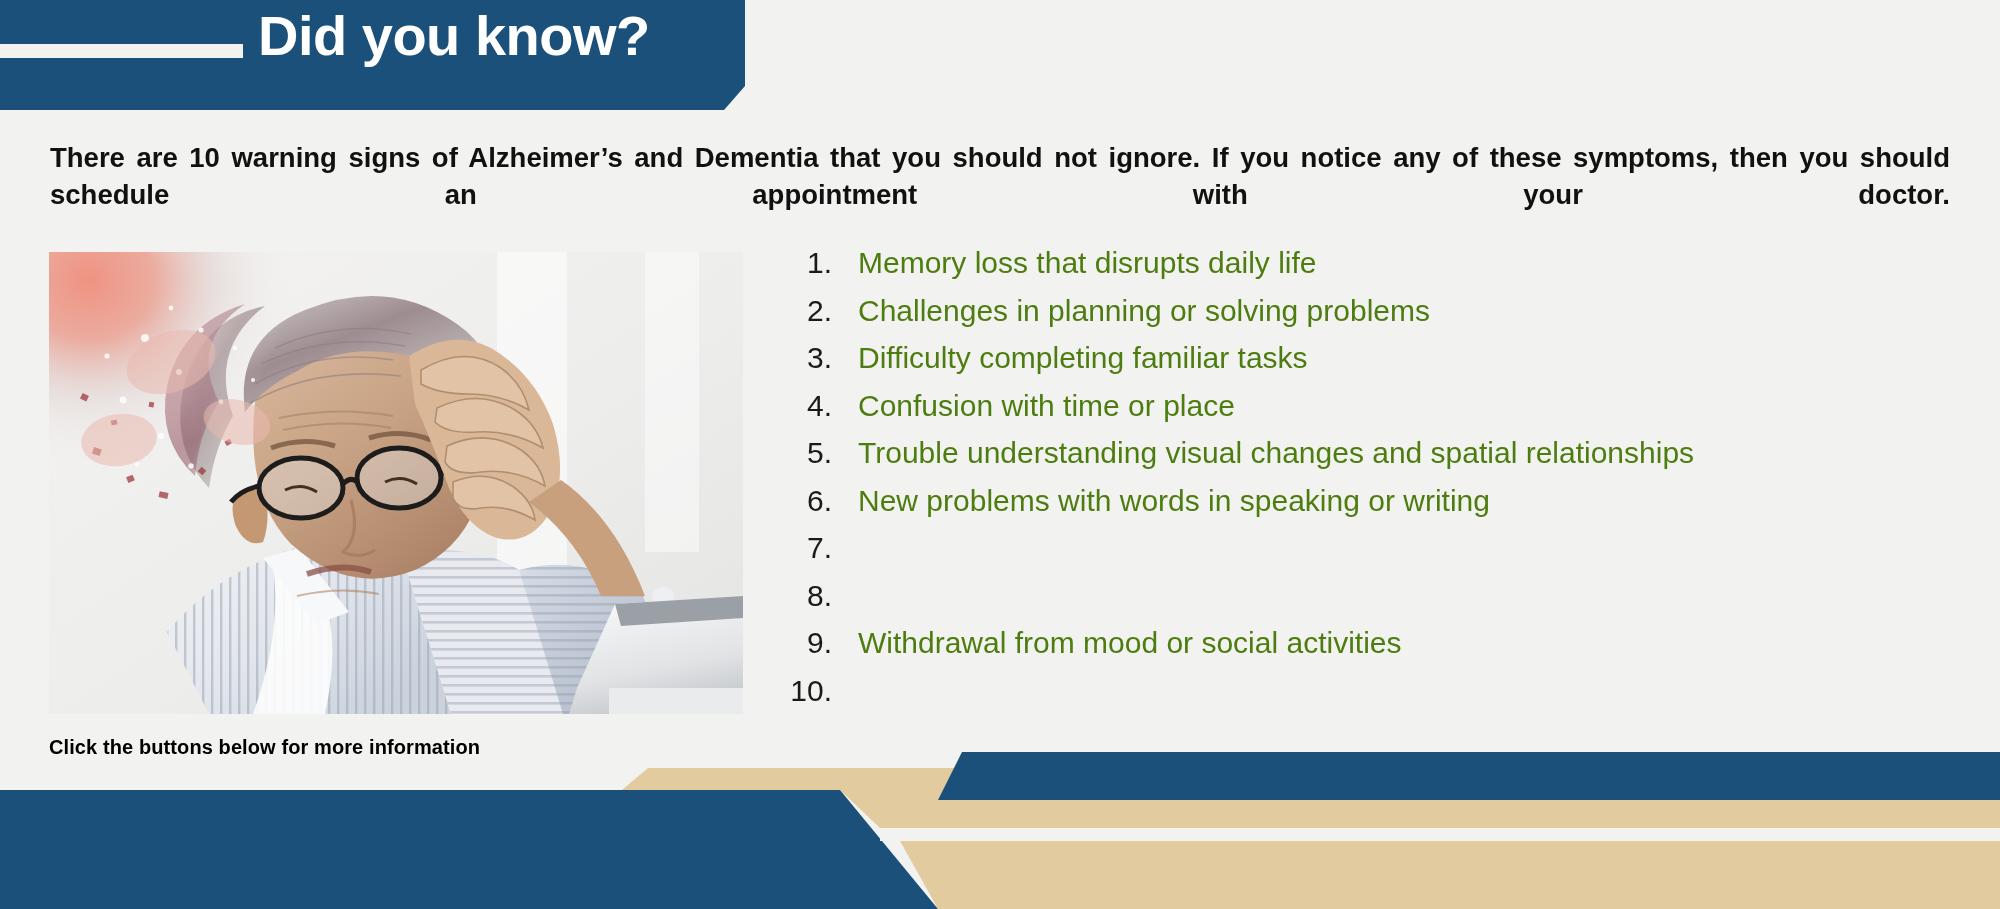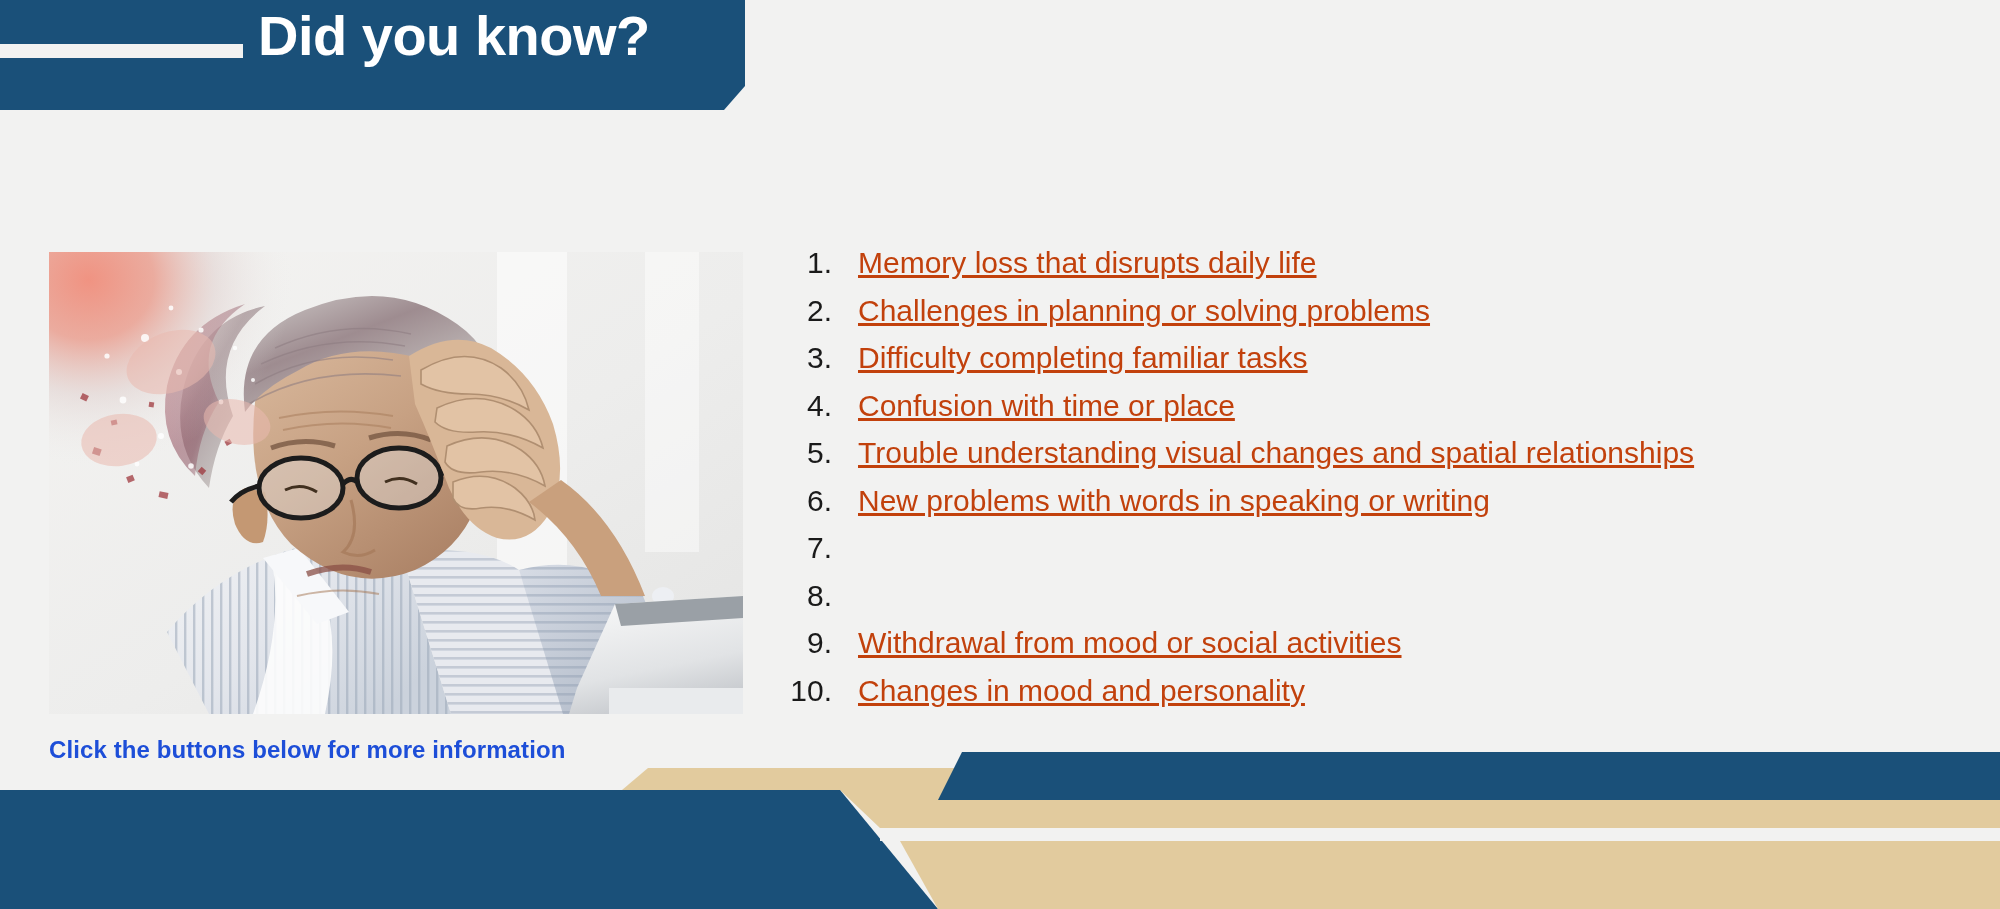--- a/index.html
+++ b/index.html
@@ -38,49 +38,50 @@
   
   .photo-frame{
     position:absolute; left:49px; top:252px; width:694px; height:462px;
     overflow:hidden; background:#EDEDEB;
   }
   .photo-svg{ display:block; width:694px; height:462px; }
 
   
   .red-caption{
     position:absolute; left:49px; top:736px;
-    font-size:24px; font-weight:bold; color:#1d4ed8;
+    font-size:20px; font-weight:bold; color:#000000;
     white-space:nowrap; letter-spacing:0.1px;
   }
 
   
   .list-wrap{
     position:absolute; left:790px; top:248px; width:1180px;
   }
   .list-row{ display:flex; align-items:baseline; height:47.5px; }
   .list-num{
     width:68px; text-align:right; padding-right:26px;
     font-size:30px; color:#1A1A1A; line-height:1.0; flex:0 0 auto;
   }
   .list-txt{
-    font-size:30px; color:#c2410c; line-height:1.0; white-space:nowrap;text-decoration:underline;
+    font-size:30px; color:#4d7c0f; line-height:1.0; white-space:nowrap;
   }
 
   
   .footer-svg{ position:absolute; left:0; top:700px; width:2000px; height:209px; }
 </style>
 </head>
 <body>
 
 <div id="canvas">
 
   <div class="header-bar"></div>
   <div class="header-rule"></div>
   <div class="header-title">Did you know?</div>
 
+  <div class="intro">There are 10 warning signs of Alzheimer’s and Dementia that you should not ignore. If you notice any of these symptoms, then you should schedule an appointment with your doctor.</div>
 
   <div class="photo-frame">
     <svg class="photo-svg" viewBox="0 0 694 462" preserveAspectRatio="xMidYMid slice">
       <defs>
         <linearGradient id="bgWall" x1="0" y1="0" x2="1" y2="1">
           <stop offset="0%" stop-color="#F4F3F1"></stop>
           <stop offset="55%" stop-color="#EDEDEC"></stop>
           <stop offset="100%" stop-color="#E4E4E3"></stop>
         </linearGradient>
         <radialGradient id="redBurst" cx="0.18" cy="0.16" r="0.62">
@@ -273,21 +274,20 @@
     </div>
     <div class="list-row">
       <span class="list-num">8.</span>
     </div>
     <div class="list-row">
       <span class="list-num">9.</span>
       <span class="list-txt">Withdrawal from mood or social activities</span>
     </div>
     <div class="list-row">
       <span class="list-num">10.</span>
-      <span class="list-txt">Changes in mood and personality</span>
     </div>
   </div>
 
   <svg class="footer-svg" viewBox="0 0 2000 209" preserveAspectRatio="none">
 
     <polygon points="622,90 2000,90 2000,128 880,128 840,90" fill="#E2CB9E"></polygon>
     <polygon points="622,90 648,68 2000,68 2000,90" fill="#E2CB9E"></polygon>
 
     <polygon points="962,52 2000,52 2000,100 938,100" fill="#1A5079"></polygon>
 

